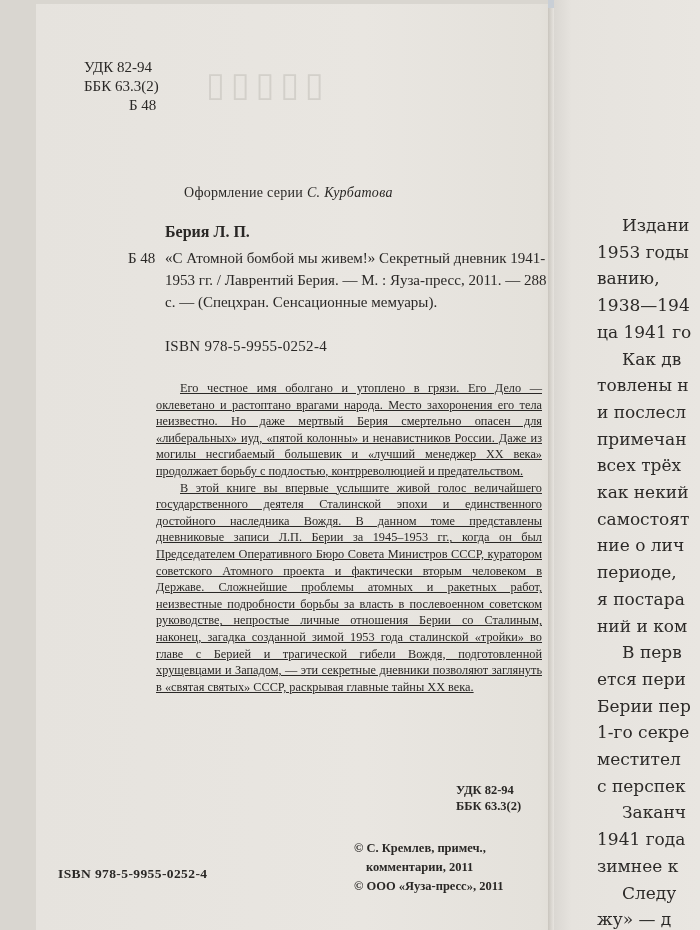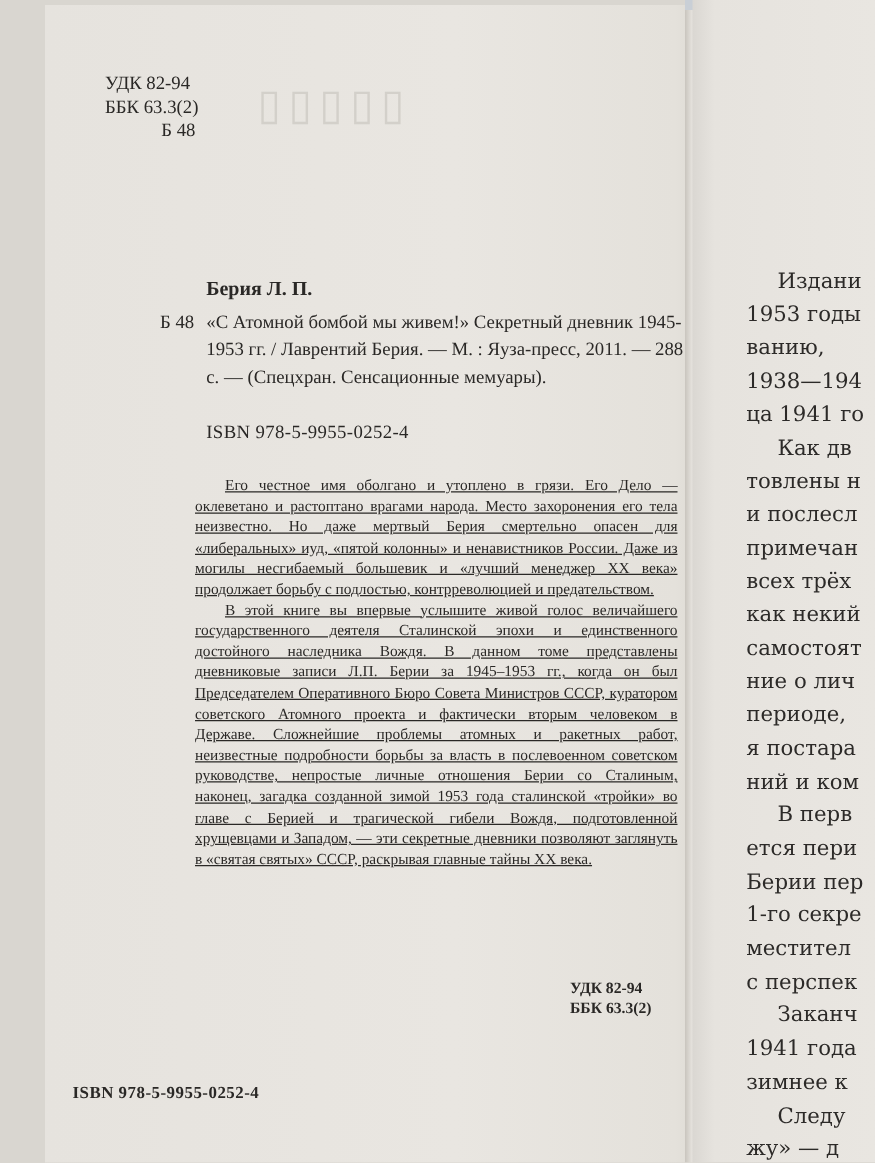--- a/index.html
+++ b/index.html
@@ -88,40 +88,49 @@
 
 <div class="page-left">
   <div class="ghost" style="left:170px;top:60px;font-size:34px;">▯▯▯▯▯</div>
 
   <div class="codes">
     <div>УДК 82-94</div>
     <div>ББК 63.3(2)</div>
     <div class="indent">Б 48</div>
   </div>
 
+  <div class="design-credit">
+    <span>Оформление серии</span>
+    <span class="name">С. Курбатова</span>
+  </div>
 
   <div class="author">Берия Л. П.</div>
 
   <div class="catalog">
     <span class="code">Б 48</span>
-    <div class="desc">«С Атомной бомбой мы живем!» Секретный дневник 1945-1953 гг. / Лаврентий Берия. — М. : Яуза-пресс, 2011. — 288 с. — (Спецхран. Сенсационные мемуары).</div>
+    <div class="desc">«С Атомной бомбой мы живем!» Секретный дневник 1941-1953 гг. / Лаврентий Берия. — М. : Яуза-пресс, 2011. — 288 с. — (Спецхран. Сенсационные мемуары).</div>
   </div>
 
   <div class="isbn-inline">ISBN 978-5-9955-0252-4</div>
 
   <div class="annotation">
     <p>Его честное имя оболгано и утоплено в грязи. Его Дело — оклеветано и растоптано врагами народа. Место захоронения его тела неизвестно. Но даже мертвый Берия смертельно опасен для «либеральных» иуд, «пятой колонны» и ненавистников России. Даже из могилы несгибаемый большевик и «лучший менеджер XX века» продолжает борьбу с подлостью, контрреволюцией и предательством.</p>
     <p>В этой книге вы впервые услышите живой голос величайшего государственного деятеля Сталинской эпохи и единственного достойного наследника Вождя. В данном томе представлены дневниковые записи Л.П. Берии за 1945–1953 гг., когда он был Председателем Оперативного Бюро Совета Министров СССР, куратором советского Атомного проекта и фактически вторым человеком в Державе. Сложнейшие проблемы атомных и ракетных работ, неизвестные подробности борьбы за власть в послевоенном советском руководстве, непростые личные отношения Берии со Сталиным, наконец, загадка созданной зимой 1953 года сталинской «тройки» во главе с Берией и трагической гибели Вождя, подготовленной хрущевцами и Западом, — эти секретные дневники позволяют заглянуть в «святая святых» СССР, раскрывая главные тайны XX века.</p>
   </div>
 
   <div class="codes-right">
     <div>УДК 82-94</div>
     <div>ББК 63.3(2)</div>
   </div>
 
+  <div class="copyright">
+    <div>© С. Кремлев, примеч.,</div>
+    <div class="cont">комментарии, 2011</div>
+    <div>© ООО «Яуза-пресс», 2011</div>
+  </div>
 
   <div class="isbn-bottom">ISBN 978-5-9955-0252-4</div>
 </div>
 
 <div class="page-gutter"></div>
 <div class="top-strip"></div>
 
 <div class="page-right"></div>
 <div class="right-text" id="right-text">
     <div class="ind">Издани</div>

